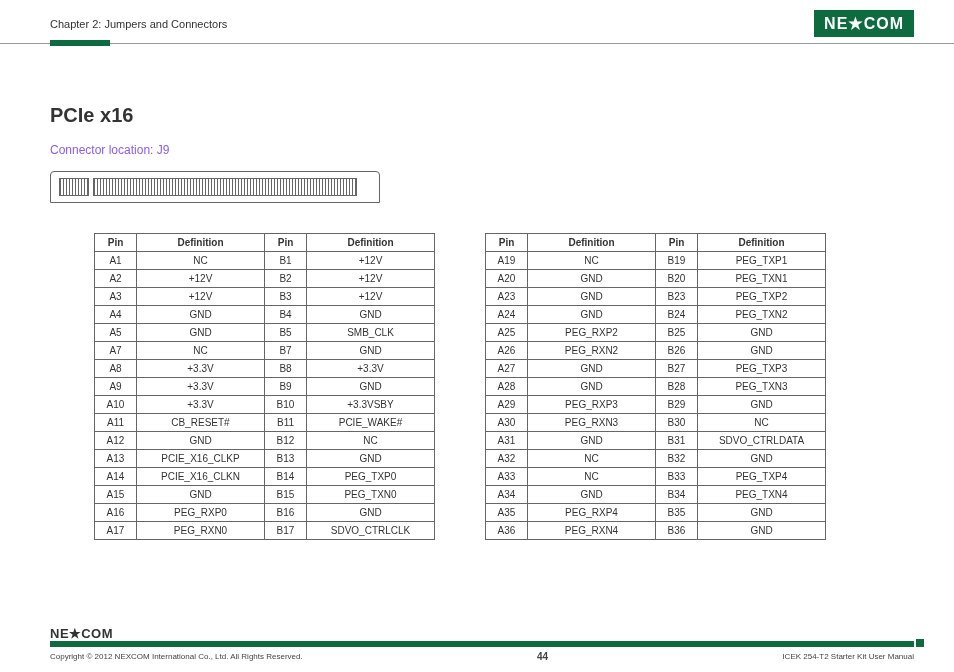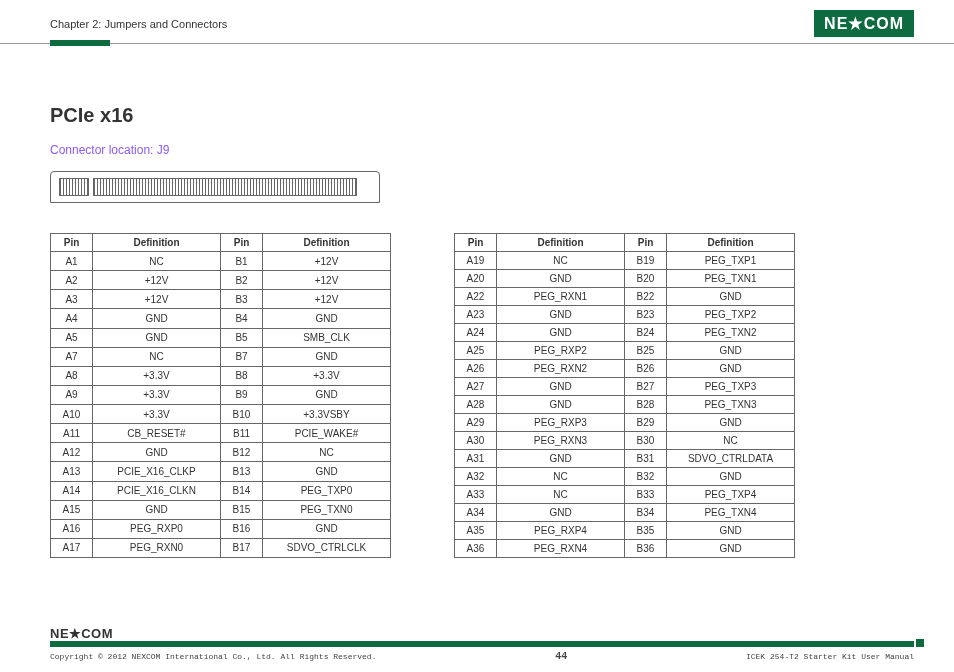--- a/index.html
+++ b/index.html
@@ -67,21 +67,22 @@
   .slot {
     height: 18px;
     border: 1px solid #666;
     background: repeating-linear-gradient(90deg, #666 0 1px, #fff 1px 3px);
     margin: 0 2px;
   }
   .slot.small { width: 30px; }
   .slot.large { width: 264px; }
   .tables {
     display: flex;
-    gap: 63px;
+    gap: 50px;
+    margin-left: 44px;
   }
   table {
     border-collapse: collapse;
     font-size: 10px;
   }
   th, td {
     border: 1px solid #666;
     padding: 2px 4px;
     text-align: center;
     vertical-align: middle;
@@ -110,21 +111,20 @@
     width: 8px;
     height: 8px;
     background: #0d6b3f;
   }
   .footer-row {
     display: flex;
     justify-content: space-between;
     align-items: center;
     font-size: 8px;
     color: #444;
-    font-family: Liberation Mono, monospace;
   }
   .footer-logo {
     font-weight: bold;
     font-size: 13px;
     color: #333;
     letter-spacing: 0.5px;
   }
   .page-num {
     font-weight: bold;
     font-size: 10px;
@@ -276,26 +276,20 @@
             <td class="col-pin">B19</td>
             <td class="col-def">PEG_TXP1</td>
           </tr>
           <tr>
             <td class="col-pin">A20</td>
             <td class="col-def">GND</td>
             <td class="col-pin">B20</td>
             <td class="col-def">PEG_TXN1</td>
           </tr>
           <tr>
-            <td class="col-pin">A22</td>
-            <td class="col-def">PEG_RXN1</td>
-            <td class="col-pin">B22</td>
-            <td class="col-def">GND</td>
-          </tr>
-          <tr>
             <td class="col-pin">A23</td>
             <td class="col-def">GND</td>
             <td class="col-pin">B23</td>
             <td class="col-def">PEG_TXP2</td>
           </tr>
           <tr>
             <td class="col-pin">A24</td>
             <td class="col-def">GND</td>
             <td class="col-pin">B24</td>
             <td class="col-def">PEG_TXN2</td>

